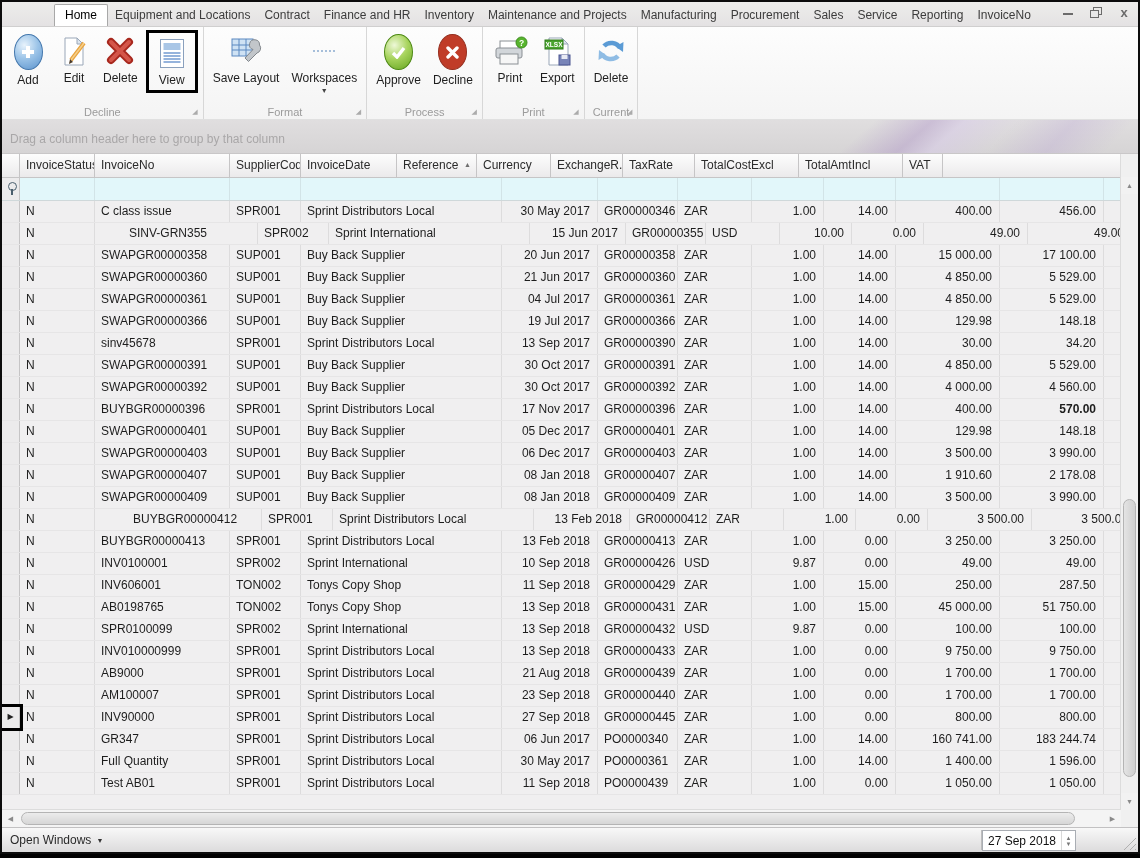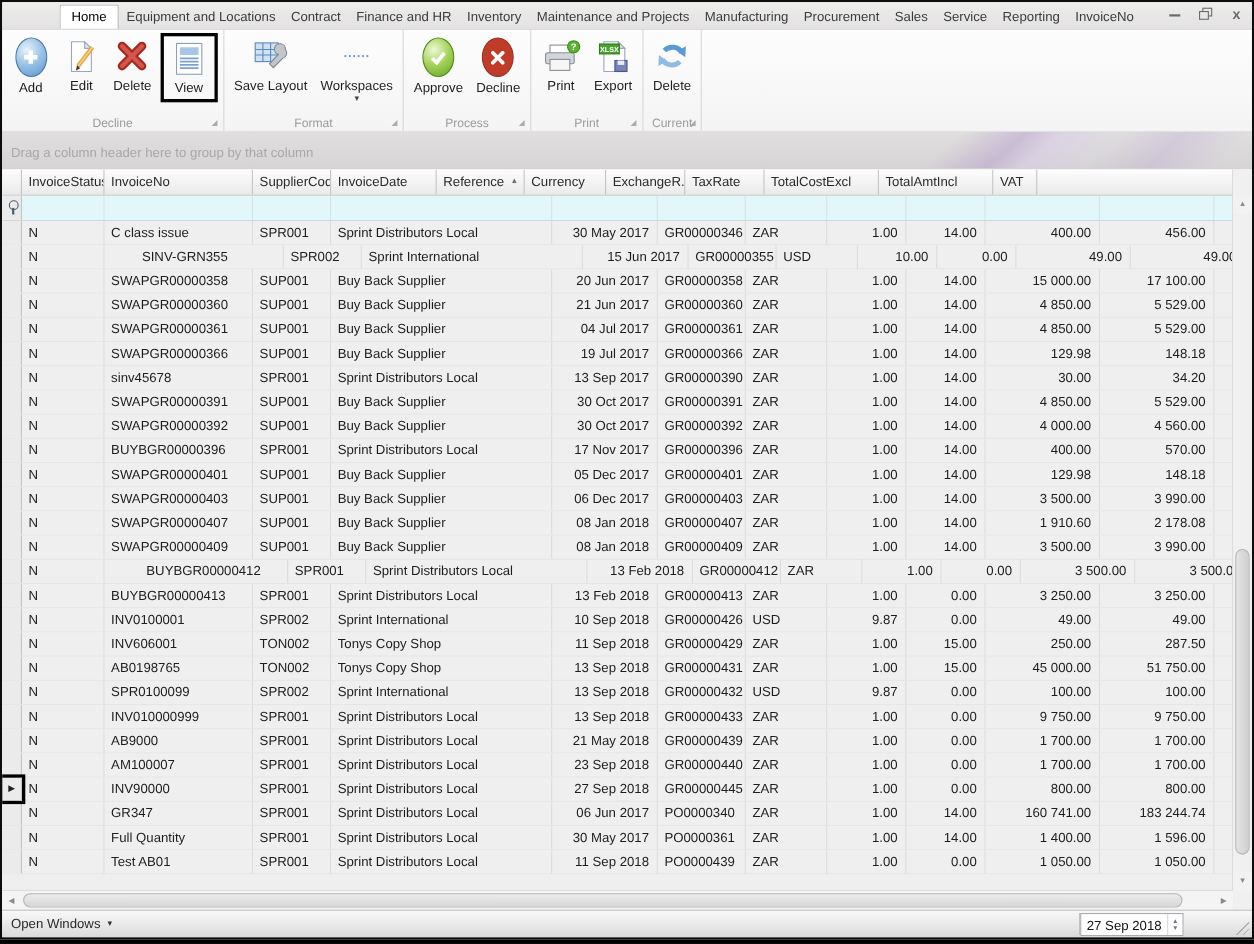--- a/index.html
+++ b/index.html
@@ -468,21 +468,21 @@
             <div class="gcell" style="flex-basis: 75px;">N</div>
             <div class="gcell" style="flex-basis: 135px;">BUYBGR00000396</div>
             <div class="gcell" style="flex-basis: 71px;">SPR001</div>
             <div class="gcell" style="flex-basis: 201px;">Sprint Distributors Local</div>
             <div class="gcell num" style="flex-basis: 96px;">17 Nov 2017</div>
             <div class="gcell" style="flex-basis: 80px;">GR00000396</div>
             <div class="gcell" style="flex-basis: 74px;">ZAR</div>
             <div class="gcell num" style="flex-basis: 72px;">1.00</div>
             <div class="gcell num" style="flex-basis: 72px;">14.00</div>
             <div class="gcell num" style="flex-basis: 104px;">400.00</div>
-            <div class="gcell num" style="flex-basis: 104px;">570.00</div>
+            <div class="gcell num" style="flex-basis: 104px; font-weight: bold;">570.00</div>
             <div class="gcell" style="flex-basis: 40px;"></div>
           </div>
           <div class="grow">
             <div class="indcell"></div>
             <div class="gcell" style="flex-basis: 75px;">N</div>
             <div class="gcell" style="flex-basis: 135px;">SWAPGR00000401</div>
             <div class="gcell" style="flex-basis: 71px;">SUP001</div>
             <div class="gcell" style="flex-basis: 201px;">Buy Back Supplier</div>
             <div class="gcell num" style="flex-basis: 96px;">05 Dec 2017</div>
             <div class="gcell" style="flex-basis: 80px;">GR00000401</div>
@@ -642,21 +642,21 @@
             <div class="gcell num" style="flex-basis: 104px;">9 750.00</div>
             <div class="gcell num" style="flex-basis: 104px;">9 750.00</div>
             <div class="gcell" style="flex-basis: 40px;"></div>
           </div>
           <div class="grow">
             <div class="indcell"></div>
             <div class="gcell" style="flex-basis: 75px;">N</div>
             <div class="gcell" style="flex-basis: 135px;">AB9000</div>
             <div class="gcell" style="flex-basis: 71px;">SPR001</div>
             <div class="gcell" style="flex-basis: 201px;">Sprint Distributors Local</div>
-            <div class="gcell num" style="flex-basis: 96px;">21 May 2018</div>
+            <div class="gcell num" style="flex-basis: 96px;">21 Aug 2018</div>
             <div class="gcell" style="flex-basis: 80px;">GR00000439</div>
             <div class="gcell" style="flex-basis: 74px;">ZAR</div>
             <div class="gcell num" style="flex-basis: 72px;">1.00</div>
             <div class="gcell num" style="flex-basis: 72px;">0.00</div>
             <div class="gcell num" style="flex-basis: 104px;">1 700.00</div>
             <div class="gcell num" style="flex-basis: 104px;">1 700.00</div>
             <div class="gcell" style="flex-basis: 40px;"></div>
           </div>
           <div class="grow">
             <div class="indcell"></div>

